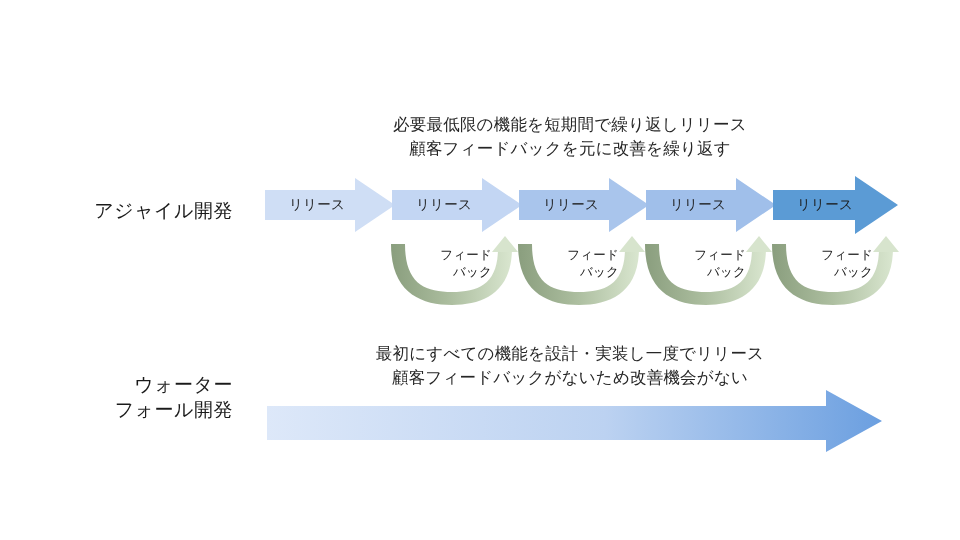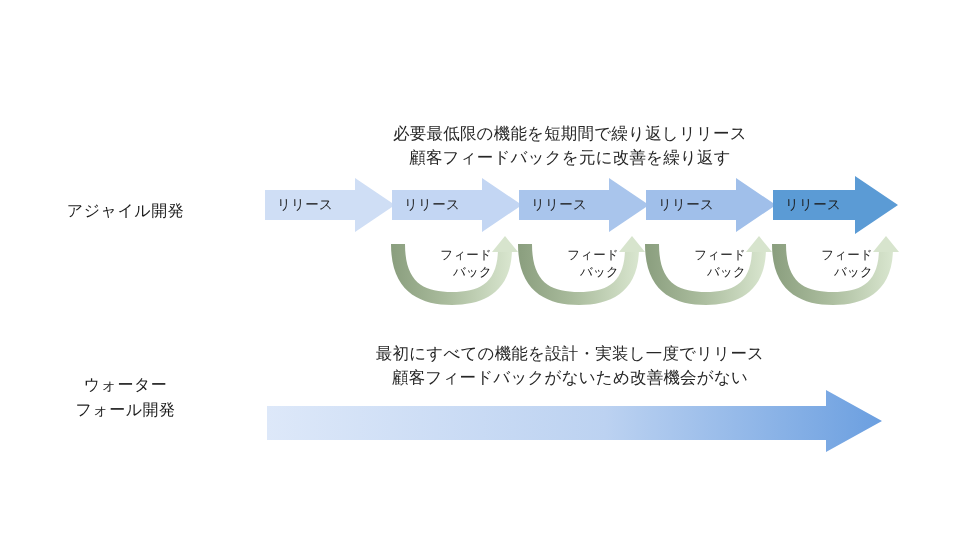--- a/index.html
+++ b/index.html
@@ -9,54 +9,55 @@
     background:#ffffff;
     font-family:"Liberation Sans","DejaVu Sans",sans-serif;
     color:#262626;
     overflow:hidden;
   }
   #stage{position:relative;width:960px;height:540px;}
 
   
   .row-label{
     position:absolute;
-    text-align:center;
-    font-size:16px;
+    text-align:right;
+    font-size:19px;
     line-height:25px;
     color:#1a1a1a;
     letter-spacing:.5px;
     white-space:pre-line;
   }
   #agile-label{left:18px;top:198px;width:215px;}
   #waterfall-label{left:18px;top:372px;width:215px;font-family:Liberation Serif, serif;}
 
   
   .caption{
     position:absolute;
     text-align:center;
     font-size:16.5px;
     line-height:24px;
     color:#262626;
     letter-spacing:.2px;
     white-space:pre-line;
   }
-  #agile-caption{left:300px;top:112px;width:540px;margin-top:9px;}
+  #agile-caption{left:300px;top:112px;width:540px;}
   #waterfall-caption{left:300px;top:342px;width:540px;font-family:Liberation Serif, serif;}
 
   
   #art{position:absolute;left:0;top:0;width:960px;height:540px;}
 
   
   .chev-text{
     position:absolute;
     font-size:13.5px;
     line-height:16px;
     color:#1a1a1a;
     letter-spacing:.3px;
     white-space:nowrap;
+    margin-left:12px;
   }
   .fb-text{
     position:absolute;
     font-size:12.5px;
     line-height:17px;
     color:#1a1a1a;
     text-align:right;
     letter-spacing:.2px;
     white-space:pre-line;
   }

